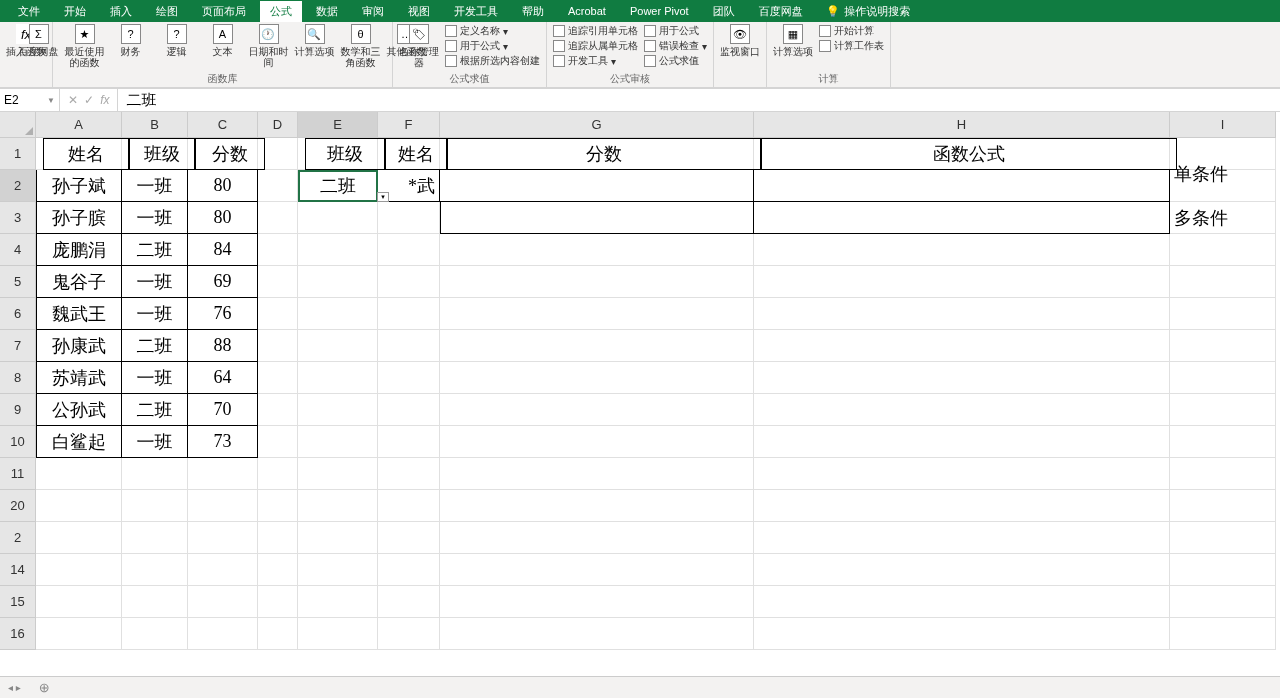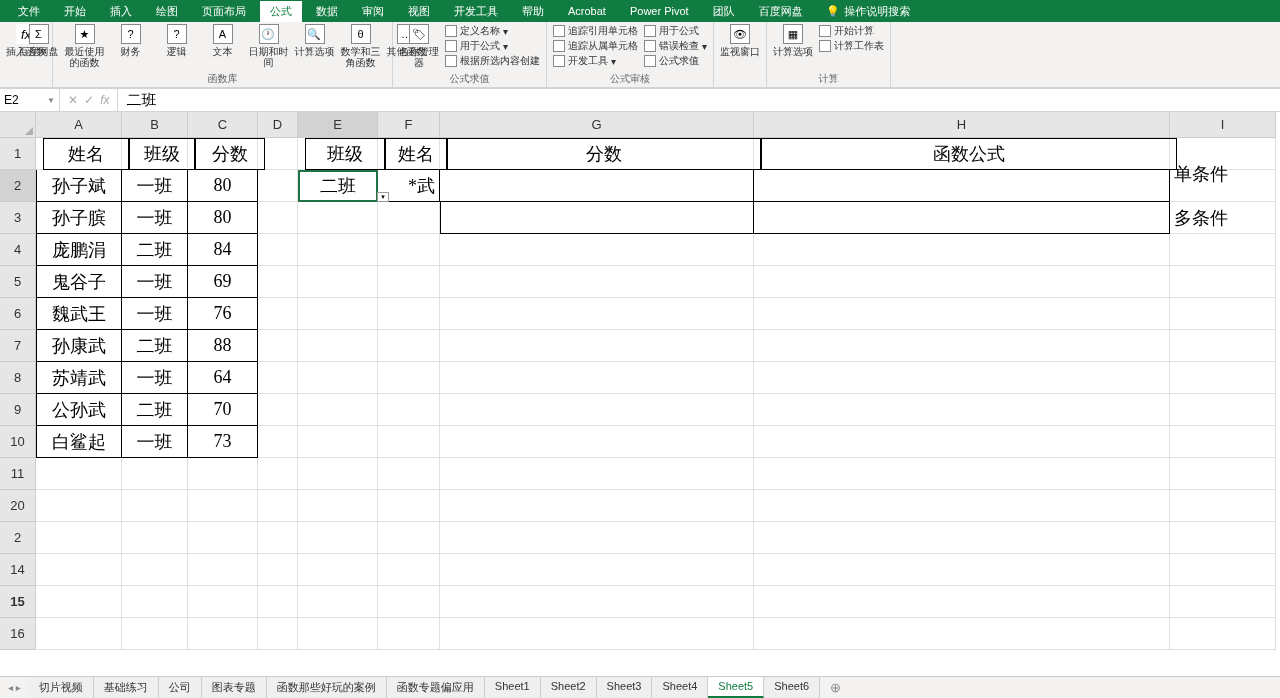--- a/index.html
+++ b/index.html
@@ -246,21 +246,21 @@
         <div class="rh" style="height: 32px;">5</div>
         <div class="rh" style="height: 32px;">6</div>
         <div class="rh" style="height: 32px;">7</div>
         <div class="rh" style="height: 32px;">8</div>
         <div class="rh" style="height: 32px;">9</div>
         <div class="rh" style="height: 32px;">10</div>
         <div class="rh" style="height: 32px;">11</div>
         <div class="rh" style="height: 32px;">20</div>
         <div class="rh" style="height: 32px;">2</div>
         <div class="rh" style="height: 32px;">14</div>
-        <div class="rh" style="height: 32px; font-weight: bold;">15</div>
+        <div class="rh" style="height: 32px;">15</div>
         <div class="rh" style="height: 32px;">16</div>
       </div>
     <div class="cells" id="cells" style="flex:1;">
         <div class="cell grid-line" style="left: 0px; top: 0px; width: 86px; height: 32px;"></div>
         <div class="cell grid-line" style="left: 86px; top: 0px; width: 66px; height: 32px;"></div>
         <div class="cell grid-line" style="left: 152px; top: 0px; width: 70px; height: 32px;"></div>
         <div class="cell grid-line" style="left: 222px; top: 0px; width: 40px; height: 32px;"></div>
         <div class="cell grid-line" style="left: 262px; top: 0px; width: 80px; height: 32px;"></div>
         <div class="cell grid-line" style="left: 342px; top: 0px; width: 62px; height: 32px;"></div>
         <div class="cell grid-line" style="left: 404px; top: 0px; width: 314px; height: 32px;"></div>
@@ -443,29 +443,15 @@
         <div class="cell cbord-b cbord-r cbord-l" style="left: 404px; top: 64px; width: 314px; height: 32px;"></div>
         <div class="cell cbord-b cbord-r" style="left: 718px; top: 64px; width: 416px; height: 32px;"></div>
         <div class="cell " style="left: 1134px; top: 20px; width: 106px; height: 32px; justify-content: flex-start; padding-left: 4px;">单条件</div>
         <div class="cell " style="left: 1134px; top: 64px; width: 106px; height: 32px; justify-content: flex-start; padding-left: 4px;">多条件</div>
       </div>
   </div>
 </div>
 
 <div class="tabstrip">
   <div class="tabnav">◂ ▸</div>
-  <div id="sheettabs" style="display:flex;">
-      <div class="stab">切片视频</div>
-      <div class="stab">基础练习</div>
-      <div class="stab">公司</div>
-      <div class="stab">图表专题</div>
-      <div class="stab">函数那些好玩的案例</div>
-      <div class="stab">函数专题偏应用</div>
-      <div class="stab">Sheet1</div>
-      <div class="stab">Sheet2</div>
-      <div class="stab">Sheet3</div>
-      <div class="stab">Sheet4</div>
-      <div class="stab active">Sheet5</div>
-      <div class="stab">Sheet6</div>
-    </div>
   <div class="add-sheet">⊕</div>
   <div style="flex:1"></div>
 </div>
 
 </body></html>

